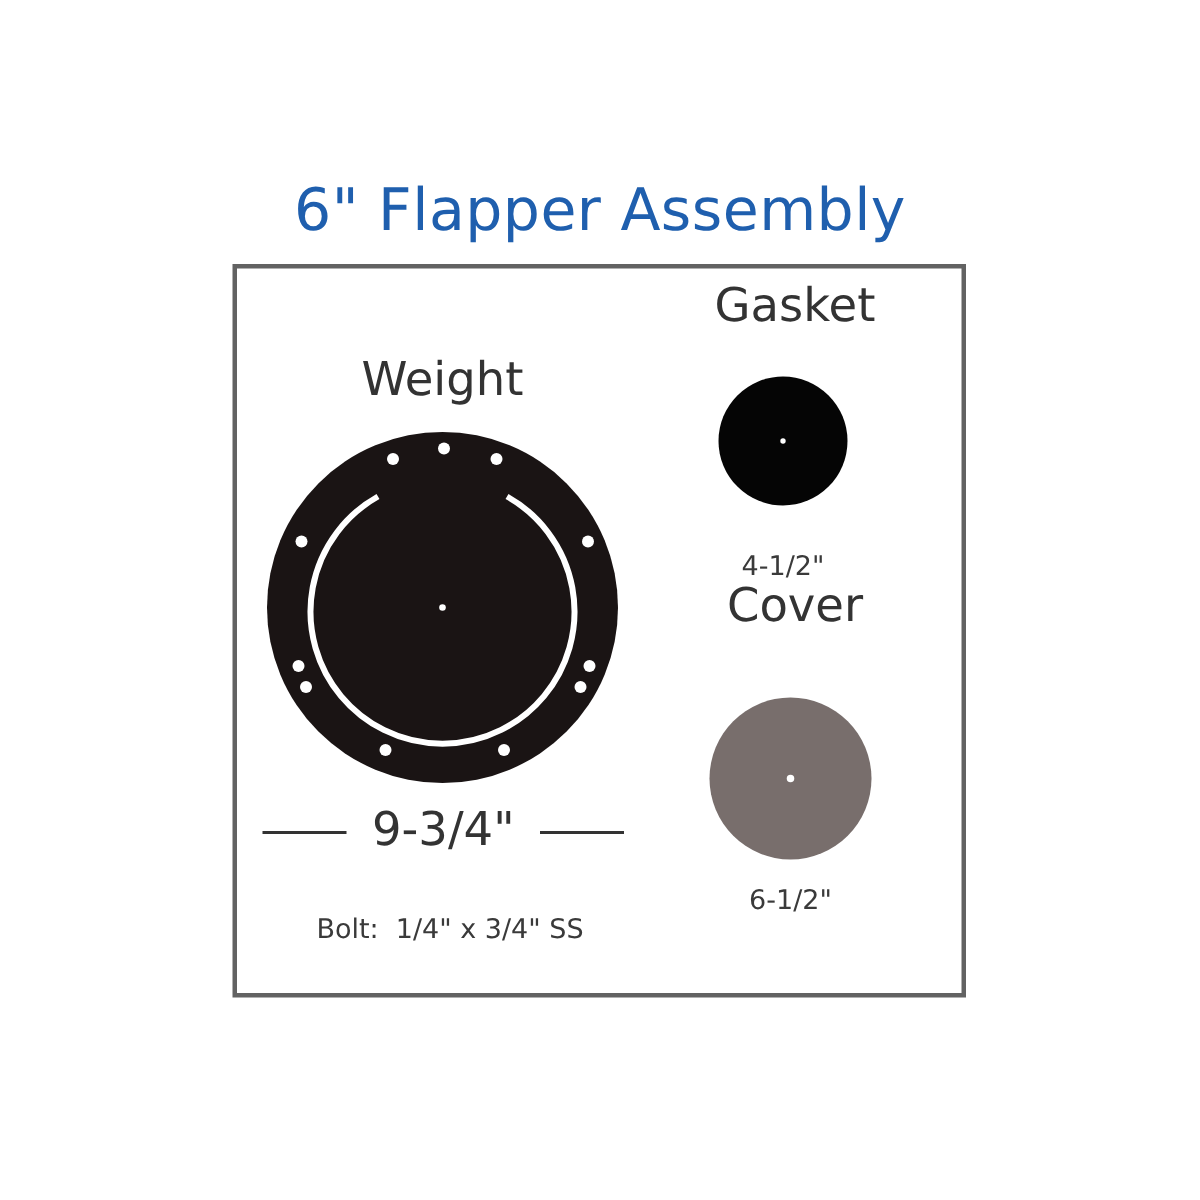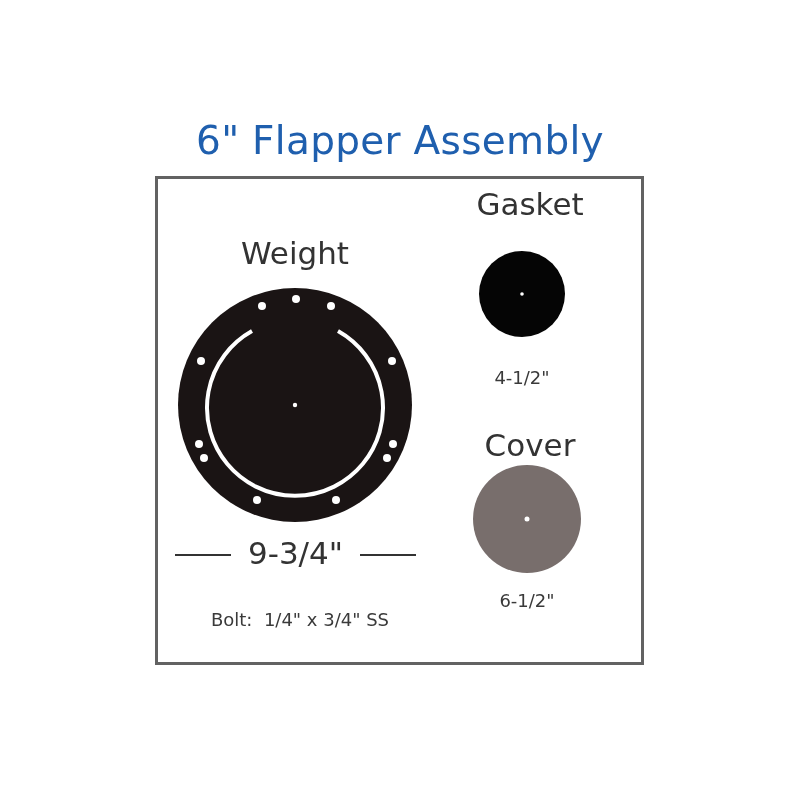--- a/index.html
+++ b/index.html
@@ -53,14 +53,14 @@
   </g>
 </svg>
 
 <div class="lbl big" style="left:195px;top:235px;width:200px;">Weight</div>
 <div class="lbl big" style="left:231px;top:535px;width:129px;color:#333;">9-3/4"</div>
 <div class="lbl small" style="left:165px;top:609px;width:270px;white-space:pre;">Bolt:  1/4" x 3/4" SS</div>
 
 <div class="lbl big" style="left:440px;top:186px;width:180px;">Gasket</div>
 <div class="lbl small" style="left:462px;top:367px;width:120px;">4-1/2"</div>
 
-<div class="lbl big" style="left:440px;top:427px;width:180px;">Cover</div>
+<div class="lbl big" style="left:440px;top:386px;width:180px;">Cover</div>
 <div class="lbl small" style="left:467px;top:590px;width:120px;">6-1/2"</div>
 
 </body></html>

